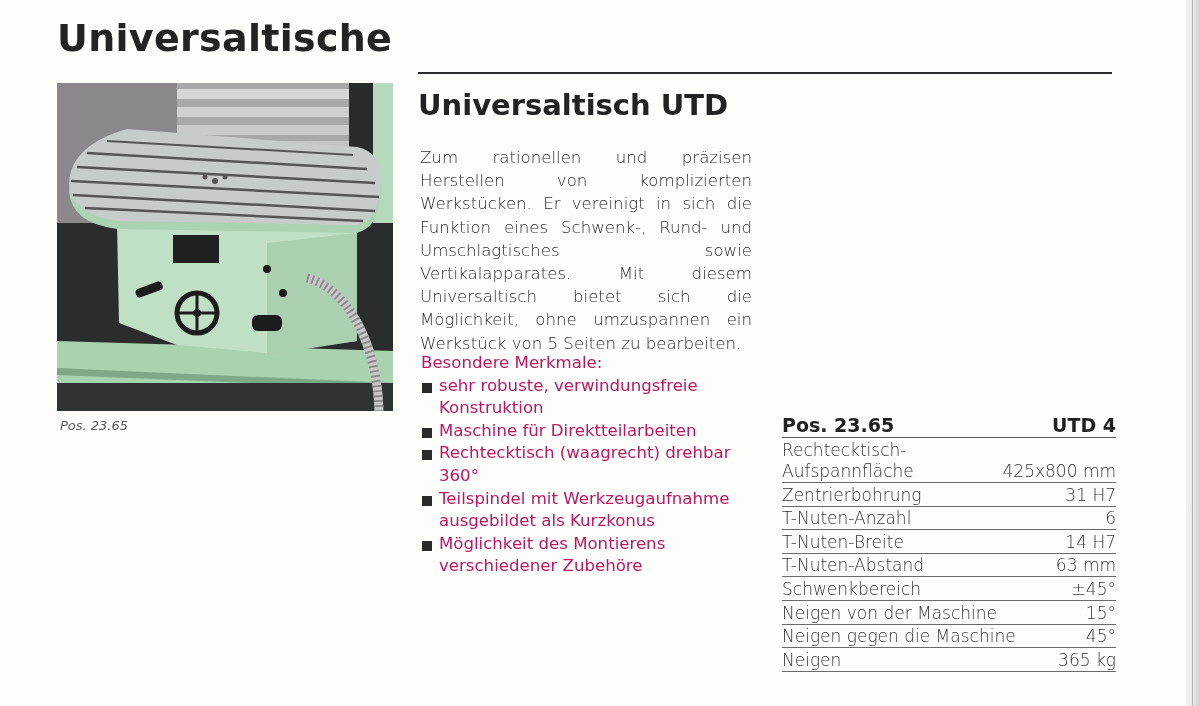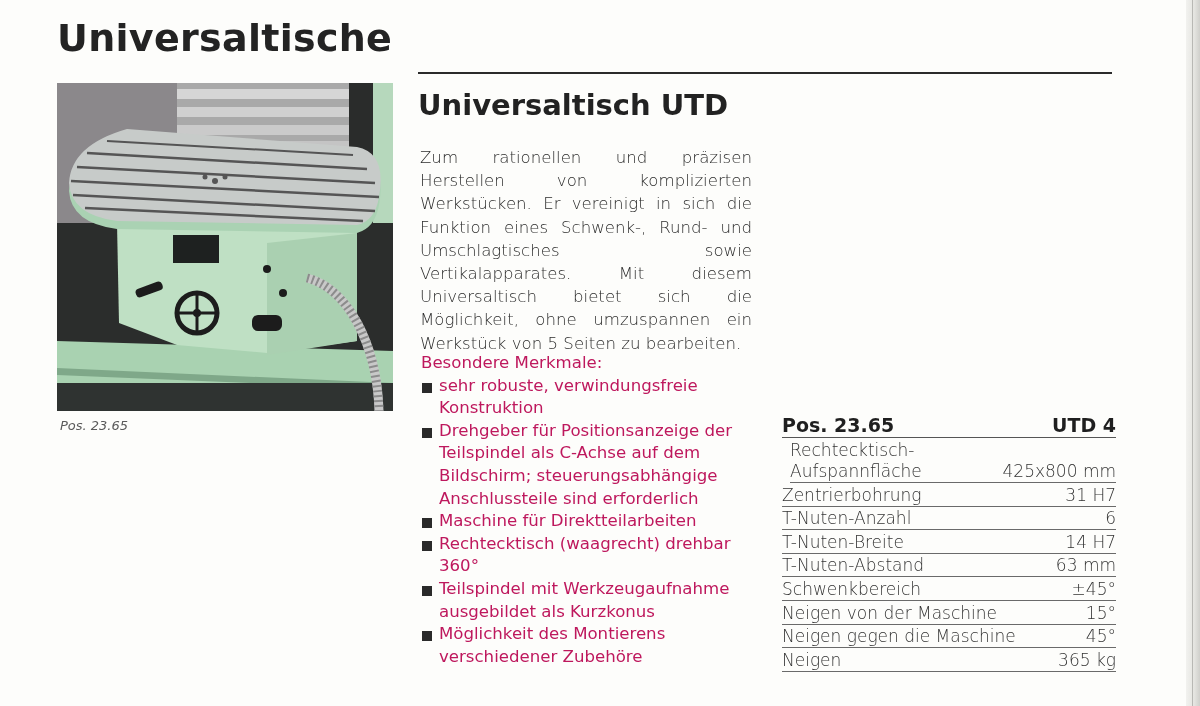--- a/index.html
+++ b/index.html
@@ -58,21 +58,21 @@
     display:flex; justify-content:space-between; align-items:flex-end;
     font-weight:bold; font-size:19px; color:#1f1f1f;
     border-bottom:1.5px solid #555; padding-bottom:1px; height:24px;
   }
   .spec-row {
     display:flex; justify-content:space-between; align-items:flex-end;
     font-size:17px; color:#333; font-weight:300;
     border-bottom:1px solid #6a6a6a;
     height:22.6px; line-height:22px;
   }
-  .spec-row.tall { height:44px;margin-left:8px; }
+  .spec-row.tall { height:44px; }
   .spec-row .lbl { white-space:pre-line; line-height:21px; }
 </style>
 </head>
 <body>
 
 <div class="page-edge"></div>
 
 <h1 class="main-title">Universaltische</h1>
 
 <div class="photo" title="Universaltisch UTD mit Rechtecktisch auf Fräsmaschine">
@@ -131,21 +131,21 @@
 
 <div class="rule"></div>
 <h2 class="sub-title">Universaltisch UTD</h2>
 
 <p class="intro" style="margin:0;">Zum rationellen und präzisen Herstellen von komplizierten Werkstücken. Er vereinigt in sich die Funktion eines Schwenk-, Rund- und Umschlagtisches sowie Vertikalapparates. Mit diesem Universaltisch bietet sich die Möglichkeit, ohne umzuspannen ein Werkstück von 5 Seiten zu bearbeiten.</p>
 
 <div class="features">
   <div>Besondere Merkmale:</div>
   <ul>
     <li><span class="bullet"></span><span>sehr robuste, verwindungsfreie Konstruktion</span></li>
-    <li><span class="bullet"></span><span>Drehgeber für Positionsanzeige der Teilspindel als C-Achse auf dem Bildschirm; steuerungsabhängige Anschlussteile sind erforderlich</span></li>
+    <li><span class="bullet"></span></li>
     <li><span class="bullet"></span><span>Maschine für Direktteilarbeiten</span></li>
     <li><span class="bullet"></span><span>Rechtecktisch (waagrecht) drehbar 360°</span></li>
     <li><span class="bullet"></span><span>Teilspindel mit Werkzeugaufnahme ausgebildet als Kurzkonus</span></li>
     <li><span class="bullet"></span><span>Möglichkeit des Montierens verschiedener Zubehöre</span></li>
   </ul>
 </div>
 
 <div class="spec">
   <div class="spec-head">
     <span>Pos. 23.65</span>

